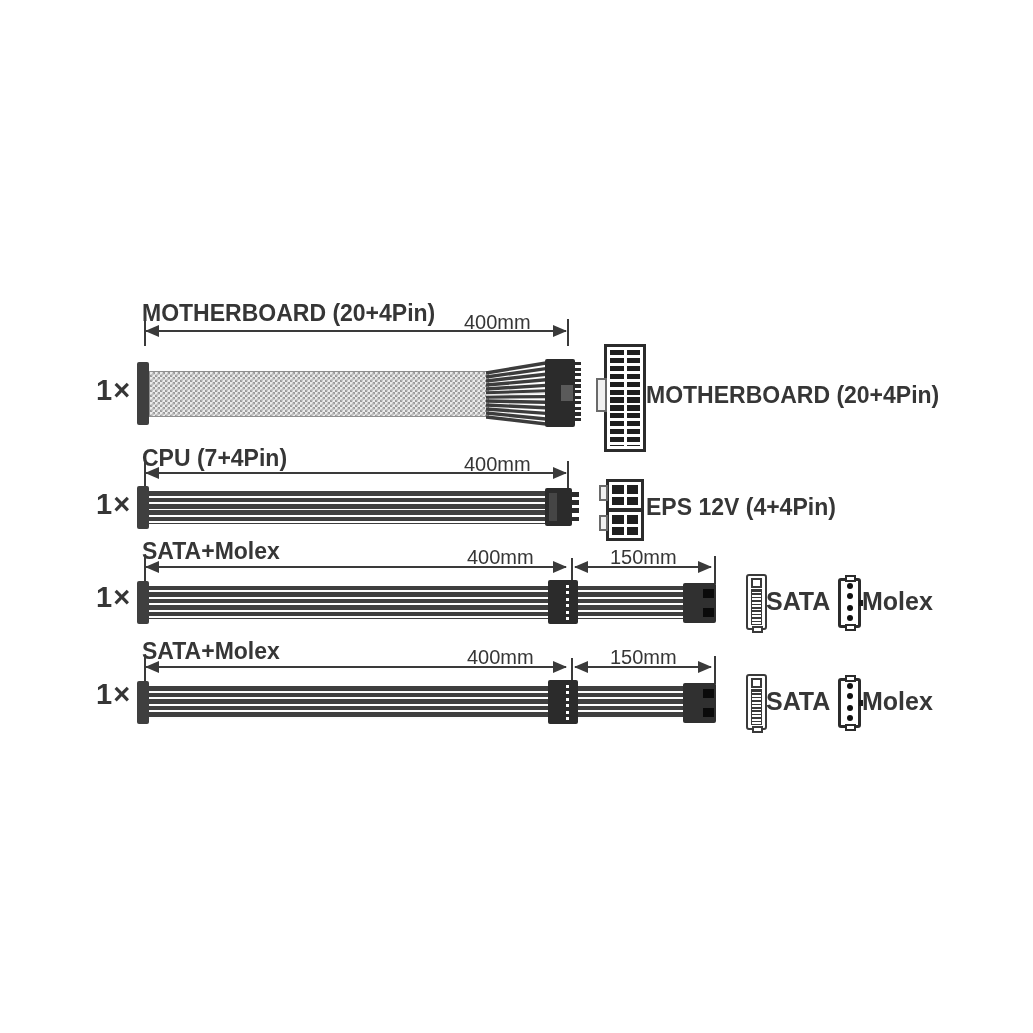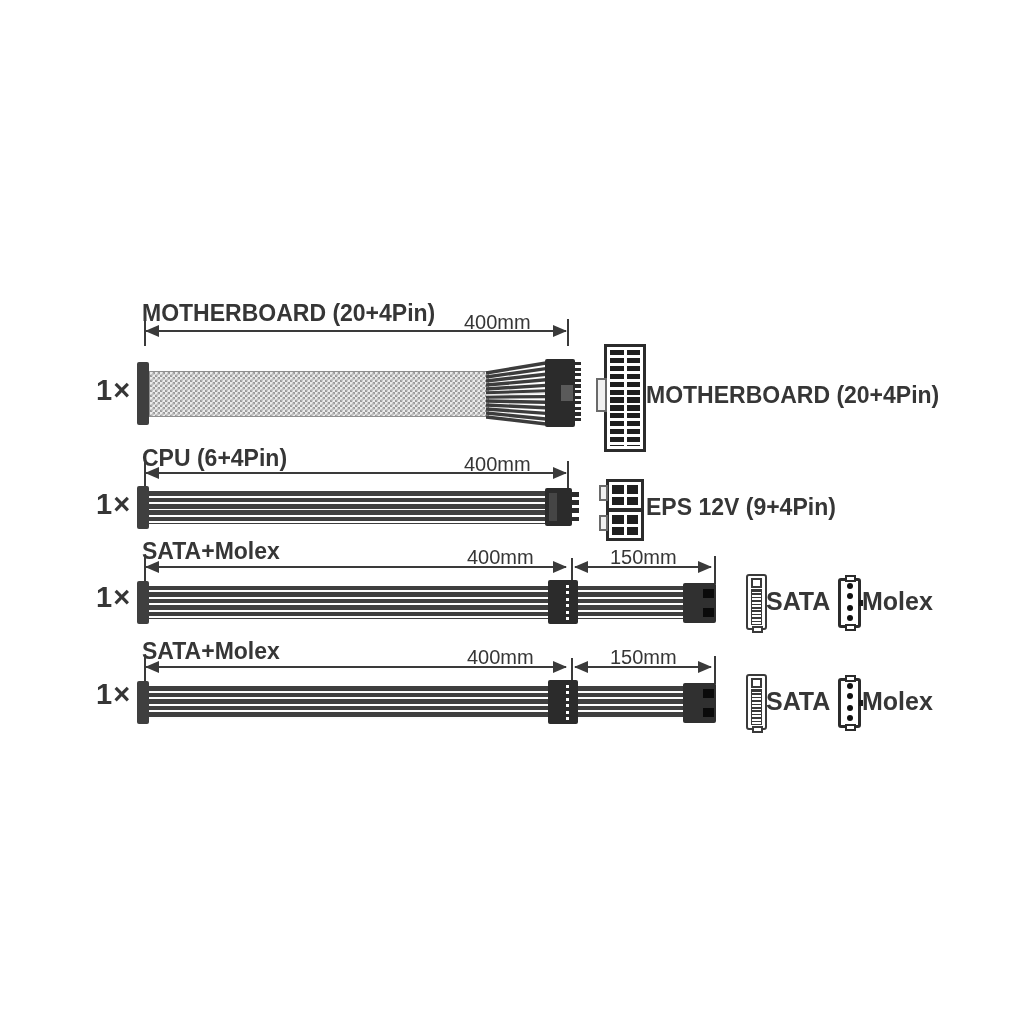--- a/index.html
+++ b/index.html
@@ -93,21 +93,21 @@
   <div class="teeth t12" style="left:575px;top:362px;height:62px;"></div>
 
   <div class="icon24" style="left:604px;top:344px;">
     <div class="pincol"></div>
       <div class="pincol"></div>
   </div>
   <div class="latch" style="left:596px;top:378px;width:7px;height:30px;"></div>
   <div class="abs conlbl" style="left:646px;top:382px;">MOTHERBOARD (20+4Pin)</div>
 
   <div class="abs qty" style="left:96px;top:488px;">1×</div>
-  <div class="abs title" style="left:142px;top:445px;">CPU (6+4Pin)</div>
+  <div class="abs title" style="left:142px;top:445px;">CPU (7+4Pin)</div>
   <div class="abs dimlbl" style="left:464px;top:453px;">400mm</div>
   <div class="dim" style="left:146px;top:472px;width:420px;">
       <i class="ah l"></i>
       <i class="ah r"></i>
     </div>
   <div class="tick" style="left:144px;top:461px;height:27px;"></div>
   <div class="tick" style="left:567px;top:461px;height:27px;"></div>
 
   <div class="cap" style="left:137px;top:486px;width:12px;height:43px;"></div>
   <div class="ribbon" style="left:149px;top:491px;width:397px;height:33px;"></div>
@@ -123,21 +123,21 @@
       <div class="epspin"></div>
   </div>
   <div class="epsblock" style="left:606px;top:509px;">
     <div class="epspin"></div>
       <div class="epspin"></div>
       <div class="epspin"></div>
       <div class="epspin"></div>
   </div>
   <div class="latch" style="left:599px;top:485px;width:5px;height:12px;"></div>
   <div class="latch" style="left:599px;top:515px;width:5px;height:12px;"></div>
-  <div class="abs conlbl" style="left:646px;top:494px;">EPS 12V (9+4Pin)</div>
+  <div class="abs conlbl" style="left:646px;top:494px;">EPS 12V (4+4Pin)</div>
 
   <div class="abs qty" style="left:96px;top:581px;">1×</div>
   <div class="abs title" style="left:142px;top:538px;">SATA+Molex</div>
   <div class="abs dimlbl" style="left:467px;top:546px;">400mm</div>
   <div class="abs dimlbl" style="left:610px;top:546px;">150mm</div>
   <div class="dim" style="left:146px;top:566px;width:420px;">
       <i class="ah l"></i>
       <i class="ah r"></i>
     </div>
   <div class="dim" style="left:575px;top:566px;width:136px;">

